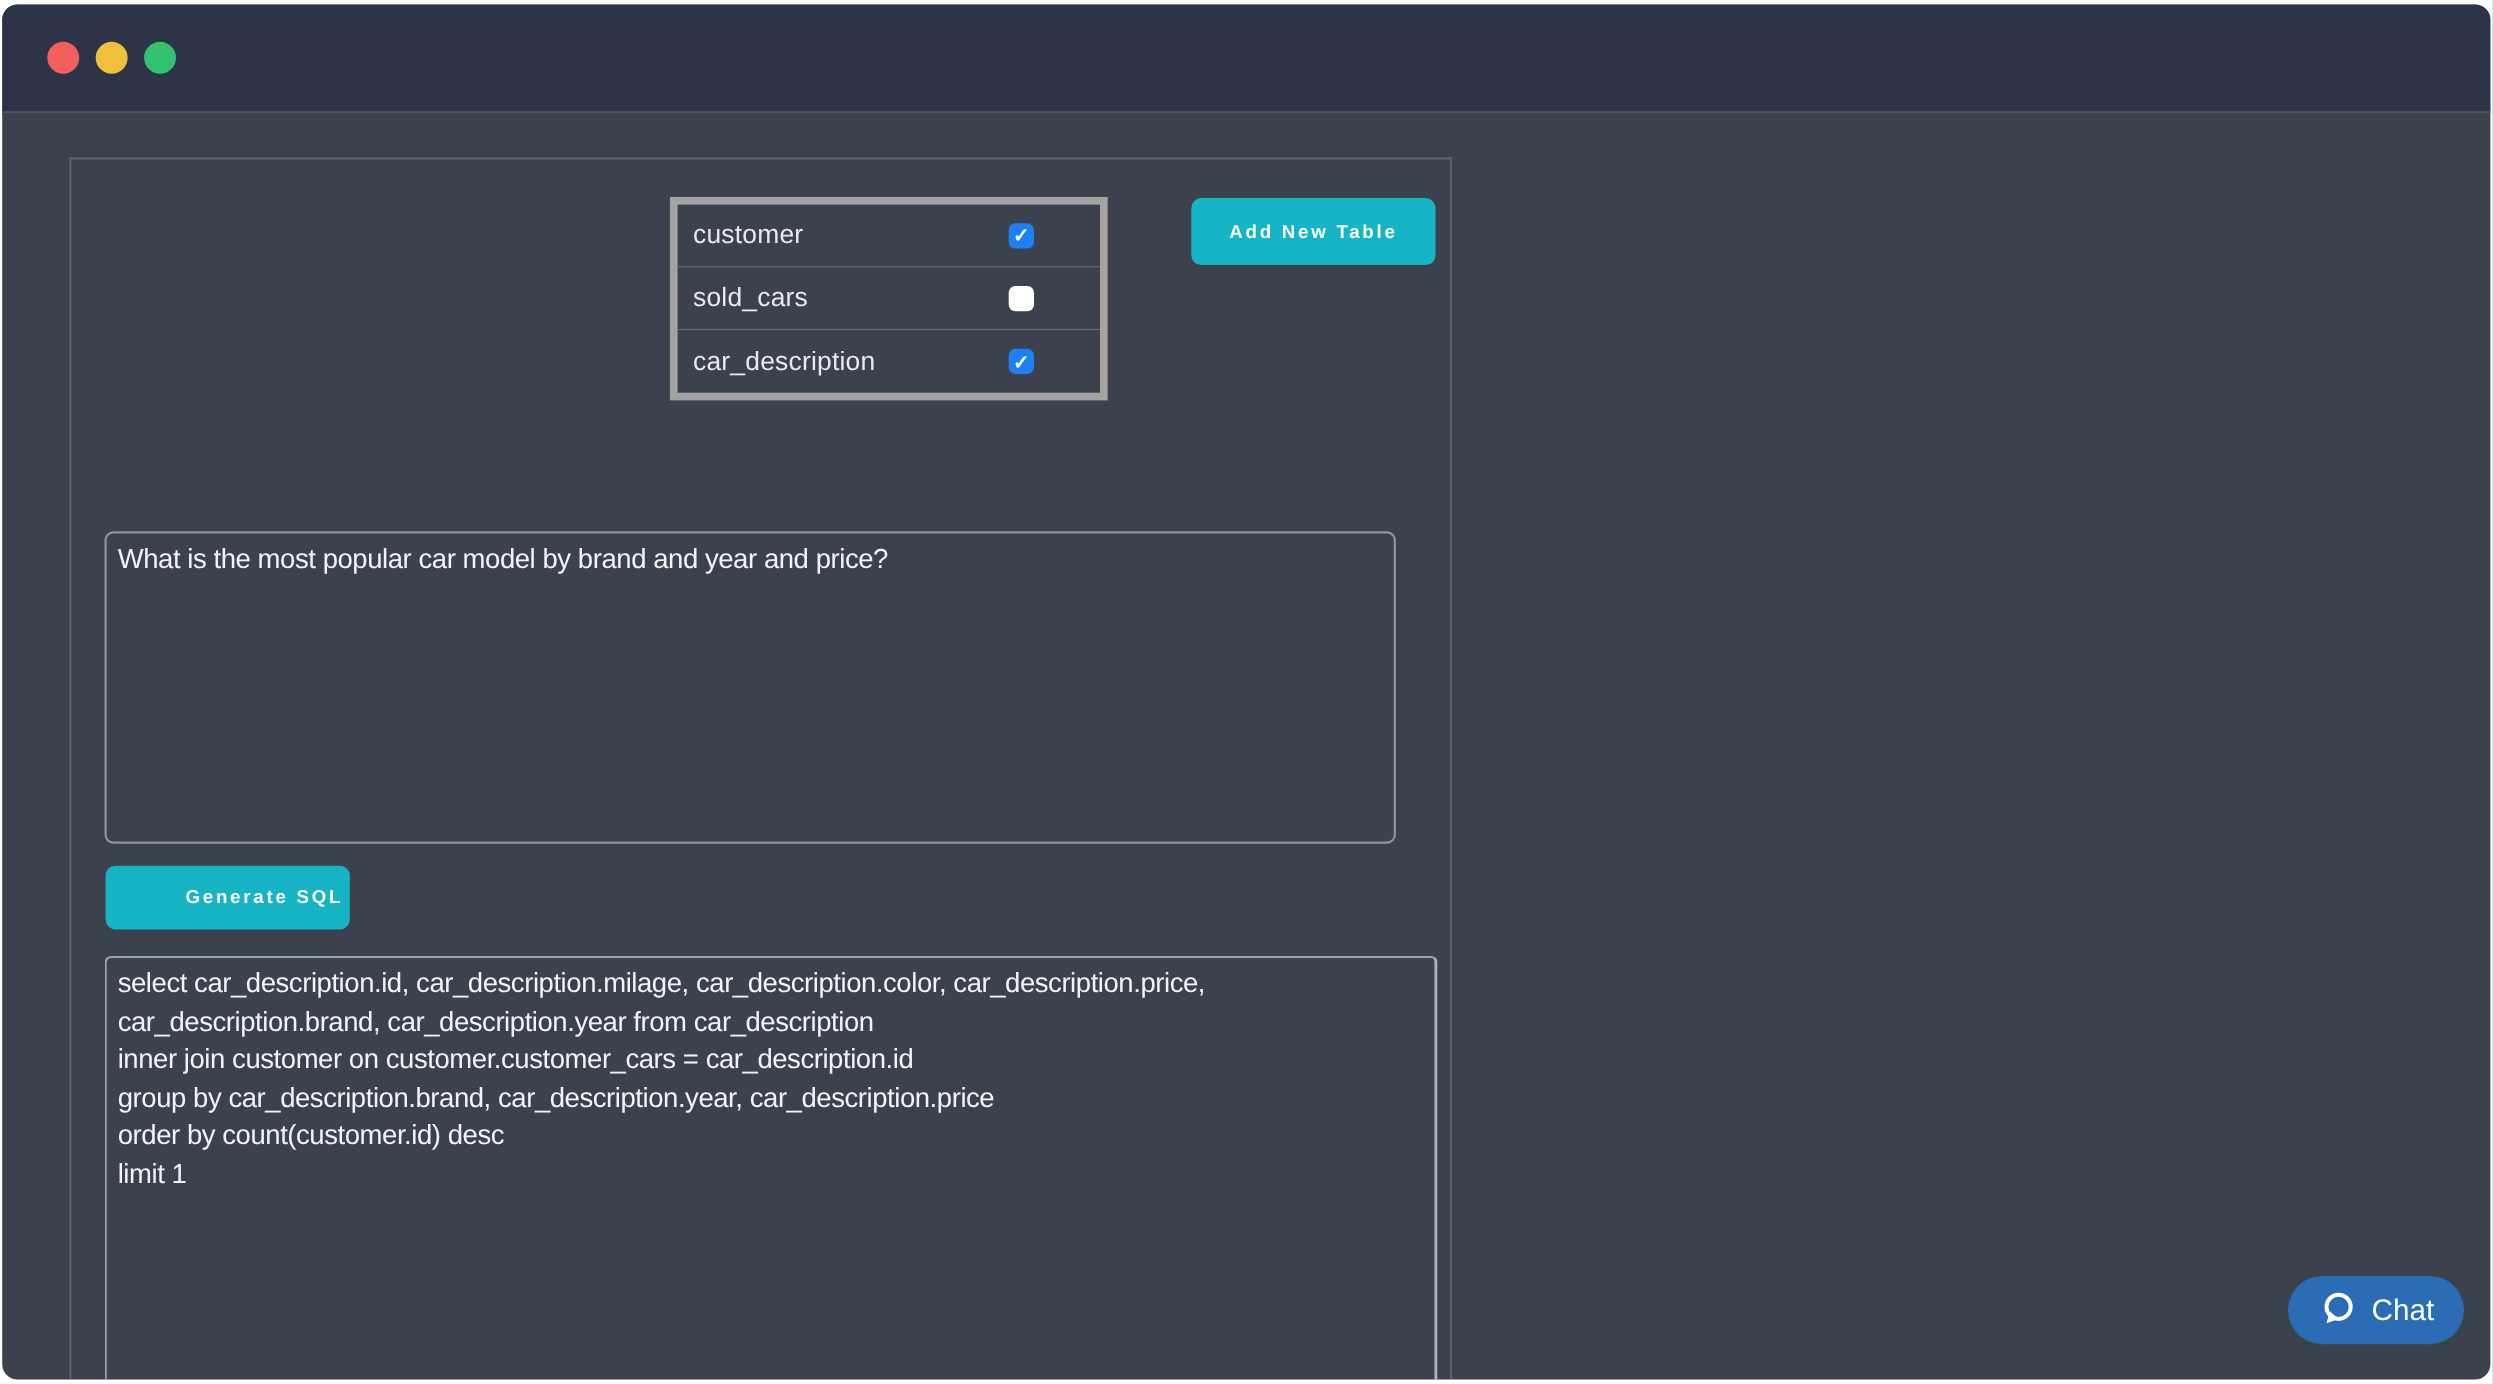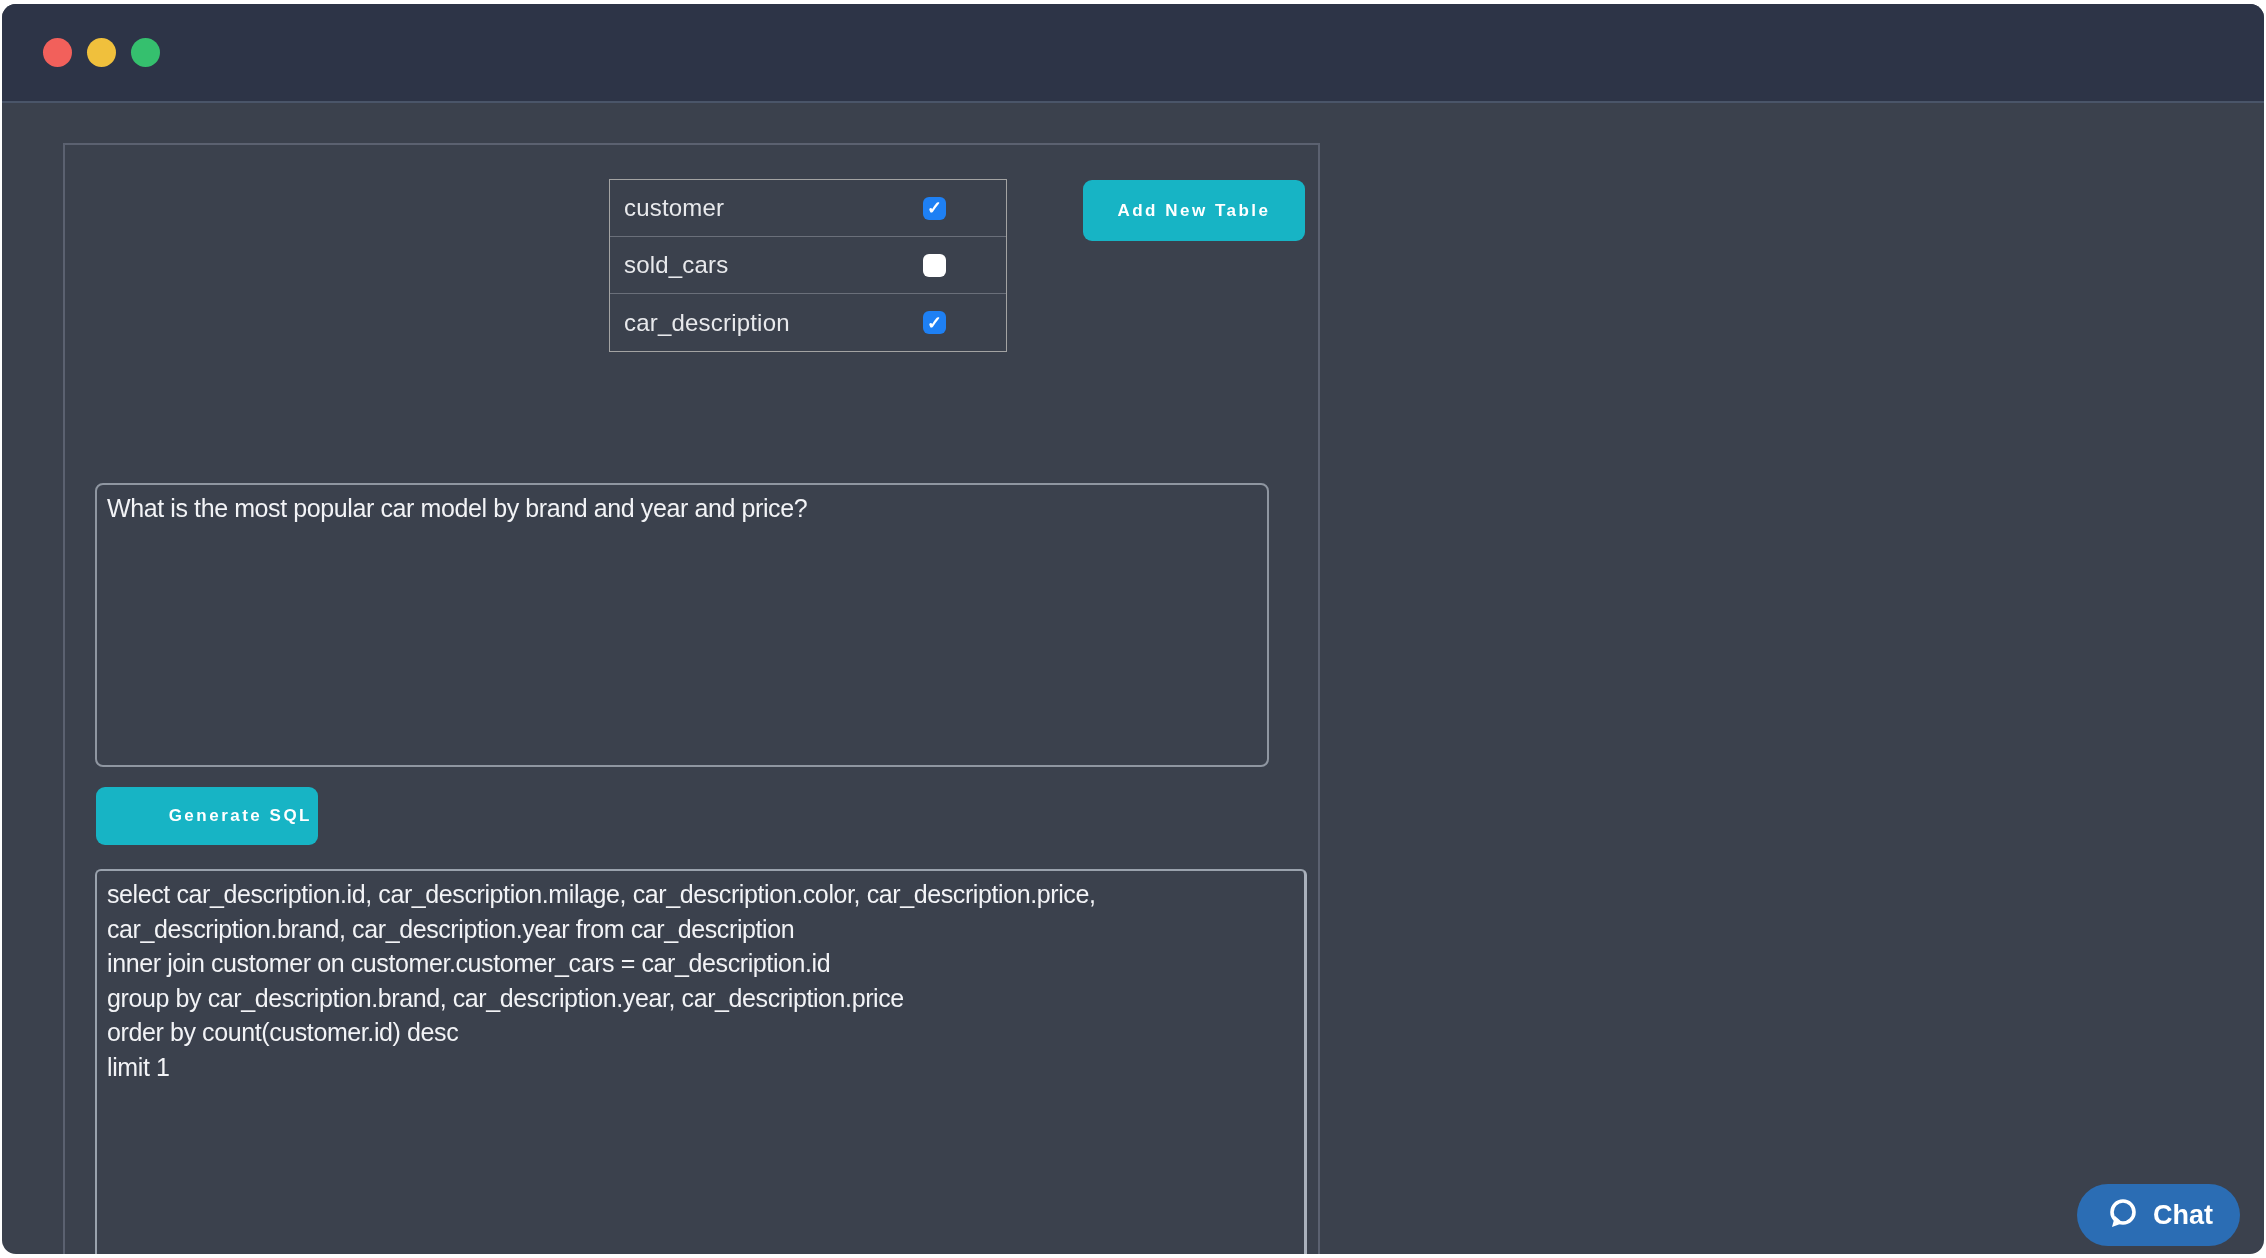--- a/index.html
+++ b/index.html
@@ -21,21 +21,21 @@
     border-radius:10px;border:1px solid #23252b;cursor:pointer;
     background:linear-gradient(#8e9196 0%,#6c6f76 18%,#54575e 55%,#43464d 90%,#3a3d44 100%);
     box-shadow:inset 0 1px 0 rgba(255,255,255,.35), 0 1px 2px rgba(0,0,0,.4);
     display:flex;align-items:center;color:#ffffff;font-size:25px;padding:0 16px;}
   .select .arrows{margin-left:auto;display:flex;flex-direction:column;align-items:center;gap:4px;}
   .select .arrows i{display:block;width:0;height:0;border-left:8px solid transparent;border-right:8px solid transparent;}
   .select .arrows i.up{border-bottom:10px solid #ffffff;}
   .select .arrows i.down{border-top:10px solid #ffffff;}
   
   .table-list{position:absolute;left:544px;top:34px;width:398px;box-sizing:border-box;
-    border:1px solid #a3a3a3;}
+    border:7px solid #a3a3a3;}
   .trow{height:57px;display:flex;align-items:center;padding:0 14px;box-sizing:border-box;
     border-bottom:1px solid #6a6f7a;}
   .trow:last-child{border-bottom:none;}
   .tname{color:#e8e9ec;font-size:24px;letter-spacing:.2px;}
   .checkbox{margin-left:auto;margin-right:46px;width:23px;height:23px;border-radius:6px;
     background:#ffffff;display:flex;align-items:center;justify-content:center;cursor:pointer;}
   .checkbox.checked{background:#1e80f4;}
   .checkbox .mark{display:none;color:#fff;font-size:18px;font-weight:bold;line-height:1;}
   .checkbox.checked .mark{display:block;}
   
@@ -45,23 +45,23 @@
   .gen-btn{position:absolute;left:31px;top:642px;width:222px;height:58px;text-align:right;}
   
   textarea{background:transparent;color:#f2f3f6;font-family:"Liberation Sans",sans-serif;
     resize:none;outline:none;box-sizing:border-box;letter-spacing:-0.4px;}
   .question{position:absolute;left:30px;top:338px;width:1174px;height:284px;
     border:2px solid #8f96a1;border-radius:8px;font-size:25px;line-height:31px;padding:8px 10px;}
   .sql{position:absolute;left:30px;top:724px;width:1212px;height:560px;
     border:2px solid #9aa2ad;border-right:3px solid #aab1bc;border-radius:6px;
     font-size:25px;line-height:34.5px;padding:6px 10px;}
   
-  .chat-btn{position:absolute;right:24px;bottom:8px;height:62px;border:none;cursor:pointer;
+  .chat-btn{position:absolute;right:24px;bottom:32px;height:62px;border:none;cursor:pointer;
     background:#2b6db4;border-radius:31px;display:flex;align-items:center;gap:13px;padding:0 27px;
-    color:#ffffff;font-family:"Liberation Sans",sans-serif;font-weight:bold;font-size:27px;}
+    color:#ffffff;font-family:"Liberation Sans",sans-serif;font-weight:normal;font-size:27px;}
   .chat-btn svg{display:block;}
 </style>
 </head>
 <body>
 
 <div class="window">
 
   <div class="titlebar">
     <span class="light red" style="background:#f2605b"></span>
     <span class="light yellow" style="background:#f0c03c"></span>

